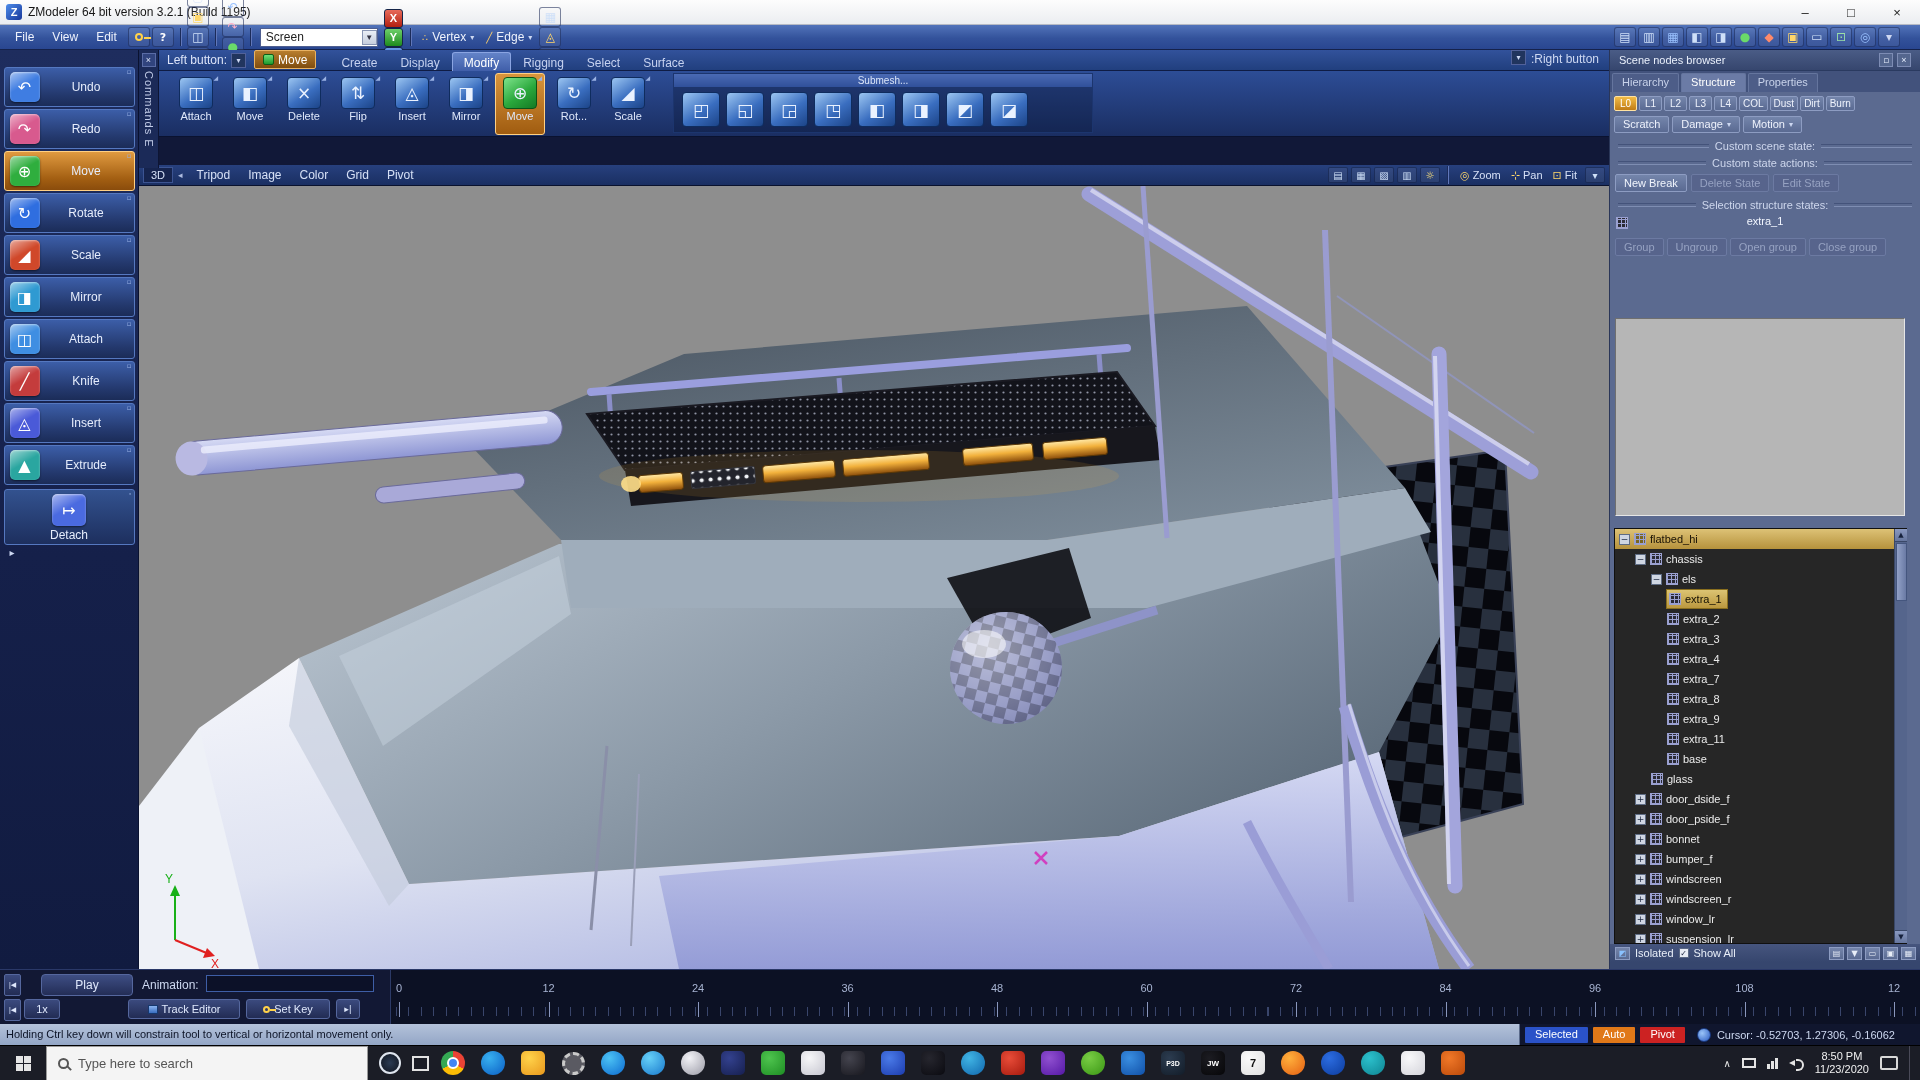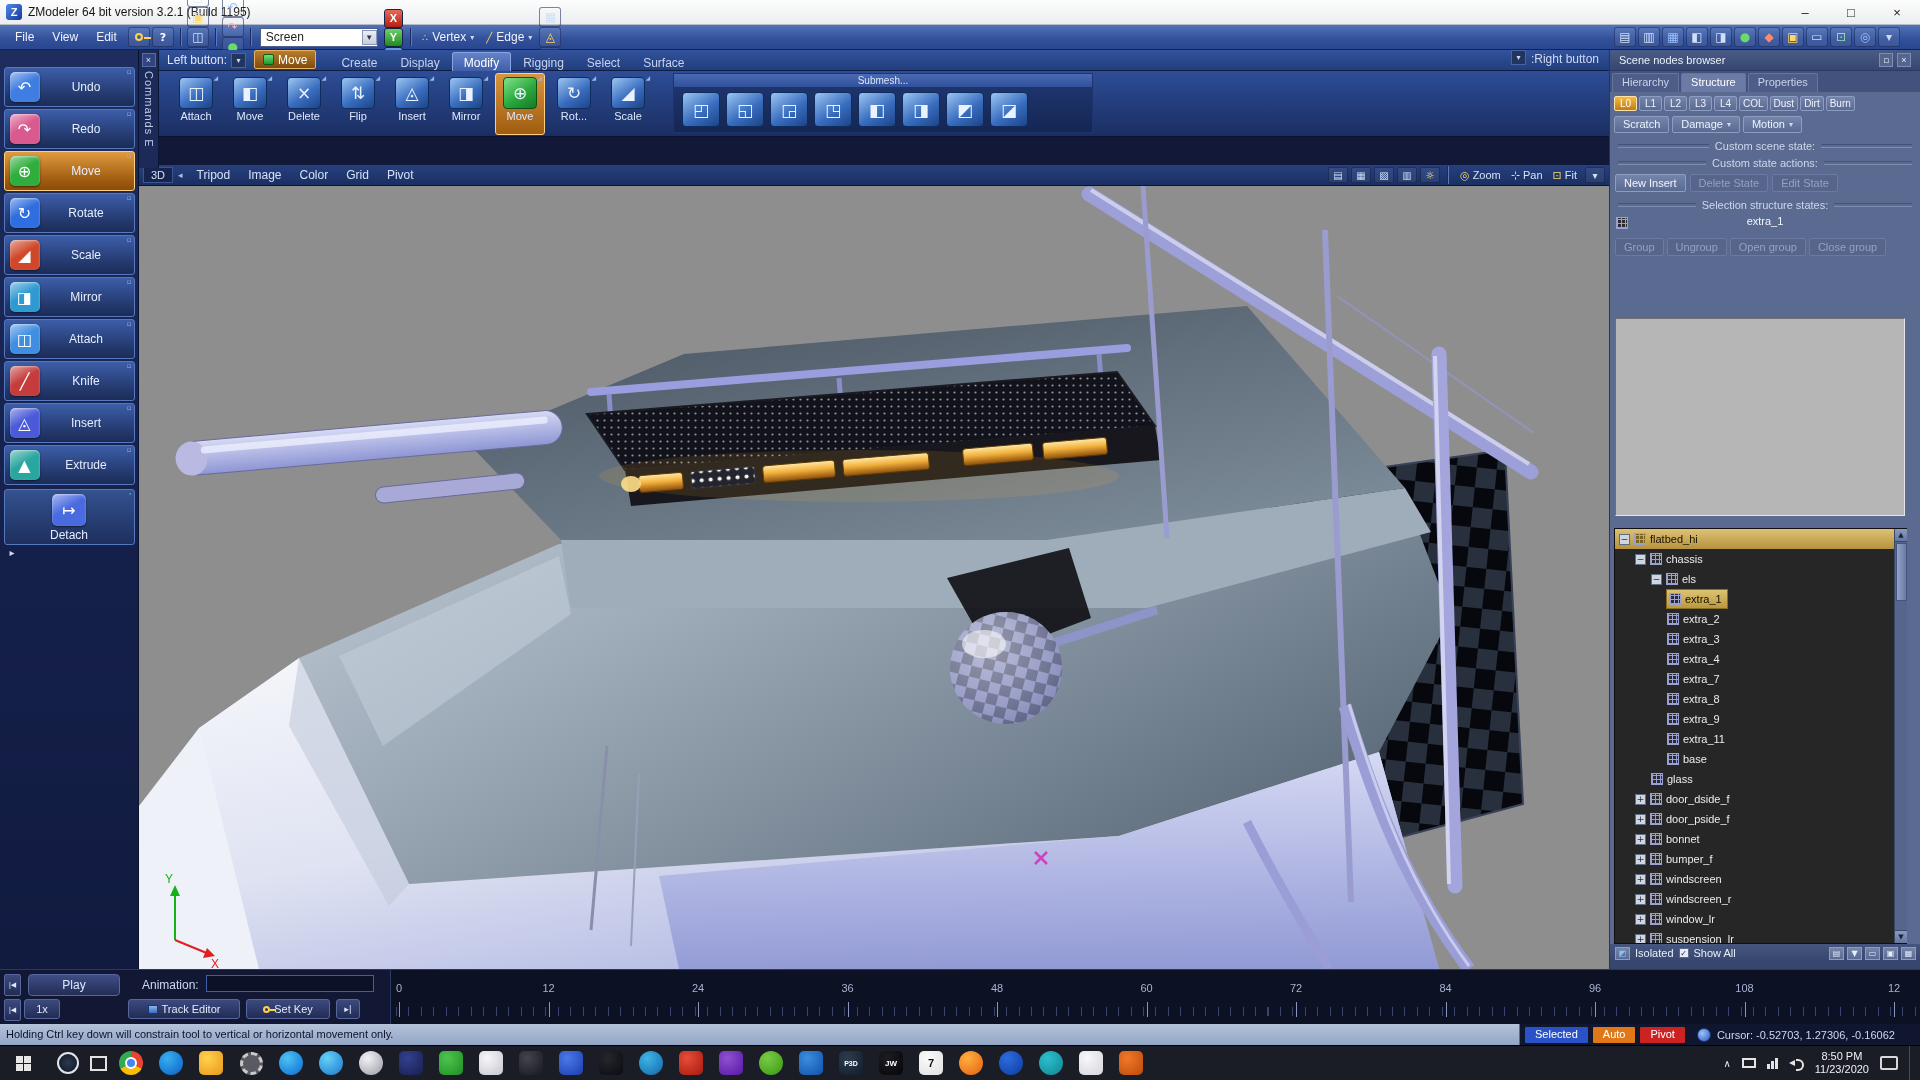--- a/index.html
+++ b/index.html
@@ -129,21 +129,21 @@
 .tsa.dn{position:absolute;bottom:0;width:100%;border-top:1px solid #3a4868;border-bottom:none;}
 .tthumb{position:absolute;top:14px;left:1px;width:11px;height:58px;background:linear-gradient(90deg,#93a2c8,#6a7aa4);border:1px solid #45567e;}
 .rp-foot{position:absolute;left:0;top:894px;width:311px;height:18px;background:linear-gradient(#46557e,#36466e);display:flex;align-items:center;gap:5px;padding:0 5px;}
 .fico{width:15px;height:13px;border:1px solid #8d9cc2;background:linear-gradient(#7485ab,#5a6a92);font-size:8px;color:#e8eef8;display:flex;align-items:center;justify-content:center;}
 .fchk{width:10px;height:10px;background:#e8ecf4;border:1px solid #5a6884;color:#16213c;font-size:8px;line-height:9px;text-align:center;}
 .rp-bottomfill{position:absolute;left:0;top:912px;width:311px;height:7px;background:#36466e;}
 
 
 .bottom{position:absolute;left:0;top:969px;width:1920px;height:55px;background:#121834;border-top:1px solid #2a3868;}
 .minibtn{position:absolute;width:17px;height:22px;background:linear-gradient(#3b4a7e,#222c54);border:1px solid #55679e;border-radius:2px;color:#dfe8fc;font-size:7px;display:flex;align-items:center;justify-content:center;}
-.playbtn{position:absolute;left:28px;top:4px;width:92px;height:22px;background:linear-gradient(#3e4e84,#232d56);border:1px solid #55679e;border-radius:4px;color:#dfe8fc;font-size:12px;display:flex;align-items:center;justify-content:center;}
+.playbtn{position:absolute;left:41px;top:4px;width:92px;height:22px;background:linear-gradient(#3e4e84,#232d56);border:1px solid #55679e;border-radius:4px;color:#dfe8fc;font-size:12px;display:flex;align-items:center;justify-content:center;}
 .speedbtn{position:absolute;left:24px;top:29px;width:36px;height:20px;background:linear-gradient(#3b4a7e,#222c54);border:1px solid #55679e;border-radius:3px;color:#dfe8fc;font-size:11px;display:flex;align-items:center;justify-content:center;}
 .anim-label{position:absolute;left:142px;top:8px;color:#cdd8f0;}
 .anim-input{position:absolute;left:206px;top:5px;width:168px;height:17px;background:#0c1128;border:1px solid #3e5ea6;color:#dfe8fc;font-size:11px;padding:0 4px;font-family:"Liberation Sans",sans-serif;}
 .tebtn,.skbtn,.xsbtn{position:absolute;top:29px;height:20px;background:linear-gradient(#3b4a7e,#222c54);border:1px solid #55679e;border-radius:3px;color:#dfe8fc;font-size:11px;display:flex;align-items:center;justify-content:center;gap:4px;}
 .tebtn{left:128px;width:112px;}
 .skbtn{left:246px;width:84px;}
 .xsbtn{left:336px;width:24px;font-size:9px;}
 .te-ico{width:10px;height:9px;background:linear-gradient(#8ab4f0,#3a6ec0);border:1px solid #16386e;}
 .key-ico2{width:7px;height:7px;border:2px solid #ffd24a;border-radius:50%;position:relative;}
 .key-ico2::after{content:"";position:absolute;left:5px;top:1px;width:6px;height:2px;background:#ffd24a;}
@@ -574,21 +574,21 @@
         <span class="lod">Burn</span>
       </div>
     <div class="staterow" id="state-buttons">
         <span class="statebtn">Scratch</span>
         <span class="statebtn">Damage<span class="caret glyph">▾</span></span>
         <span class="statebtn">Motion<span class="caret glyph">▾</span></span>
       </div>
     <div class="etch">Custom scene state:</div>
     <div class="etch">Custom state actions:</div>
     <div class="actrow" id="action-buttons">
-        <span class="abtn">New Insert</span>
+        <span class="abtn">New Break</span>
         <span class="abtn disabled">Delete State</span>
         <span class="abtn disabled">Edit State</span>
       </div>
     <div class="etch">Selection structure states:</div>
     <div class="extra-row">
       <span class="nicon"></span>
       <span class="ev">extra_1</span>
     </div>
     <div class="grouprow" id="group-buttons">
         <span class="abtn disabled">Group</span>
@@ -773,20 +773,24 @@
 
   <div class="taskbar">
     <div class="start">
       <span class="winlogo">
           <i></i>
           <i></i>
           <i></i>
           <i></i>
         </span>
     </div>
+    <div class="tsearch">
+      <span class="s-ico"></span>
+      <span>Type here to search</span>
+    </div>
     <div class="cortana"></div>
     <div class="taskview"></div>
     <span id="taskbar-apps" style="display:flex;">
         <div class="tapp">
           <span class="ic-chrome"></span>
         </div>
         <div class="tapp">
           <span class="tico circ" style="background: radial-gradient(circle at 35% 30%, rgb(56, 176, 240), rgb(10, 94, 196));"></span>
         </div>
         <div class="tapp">

